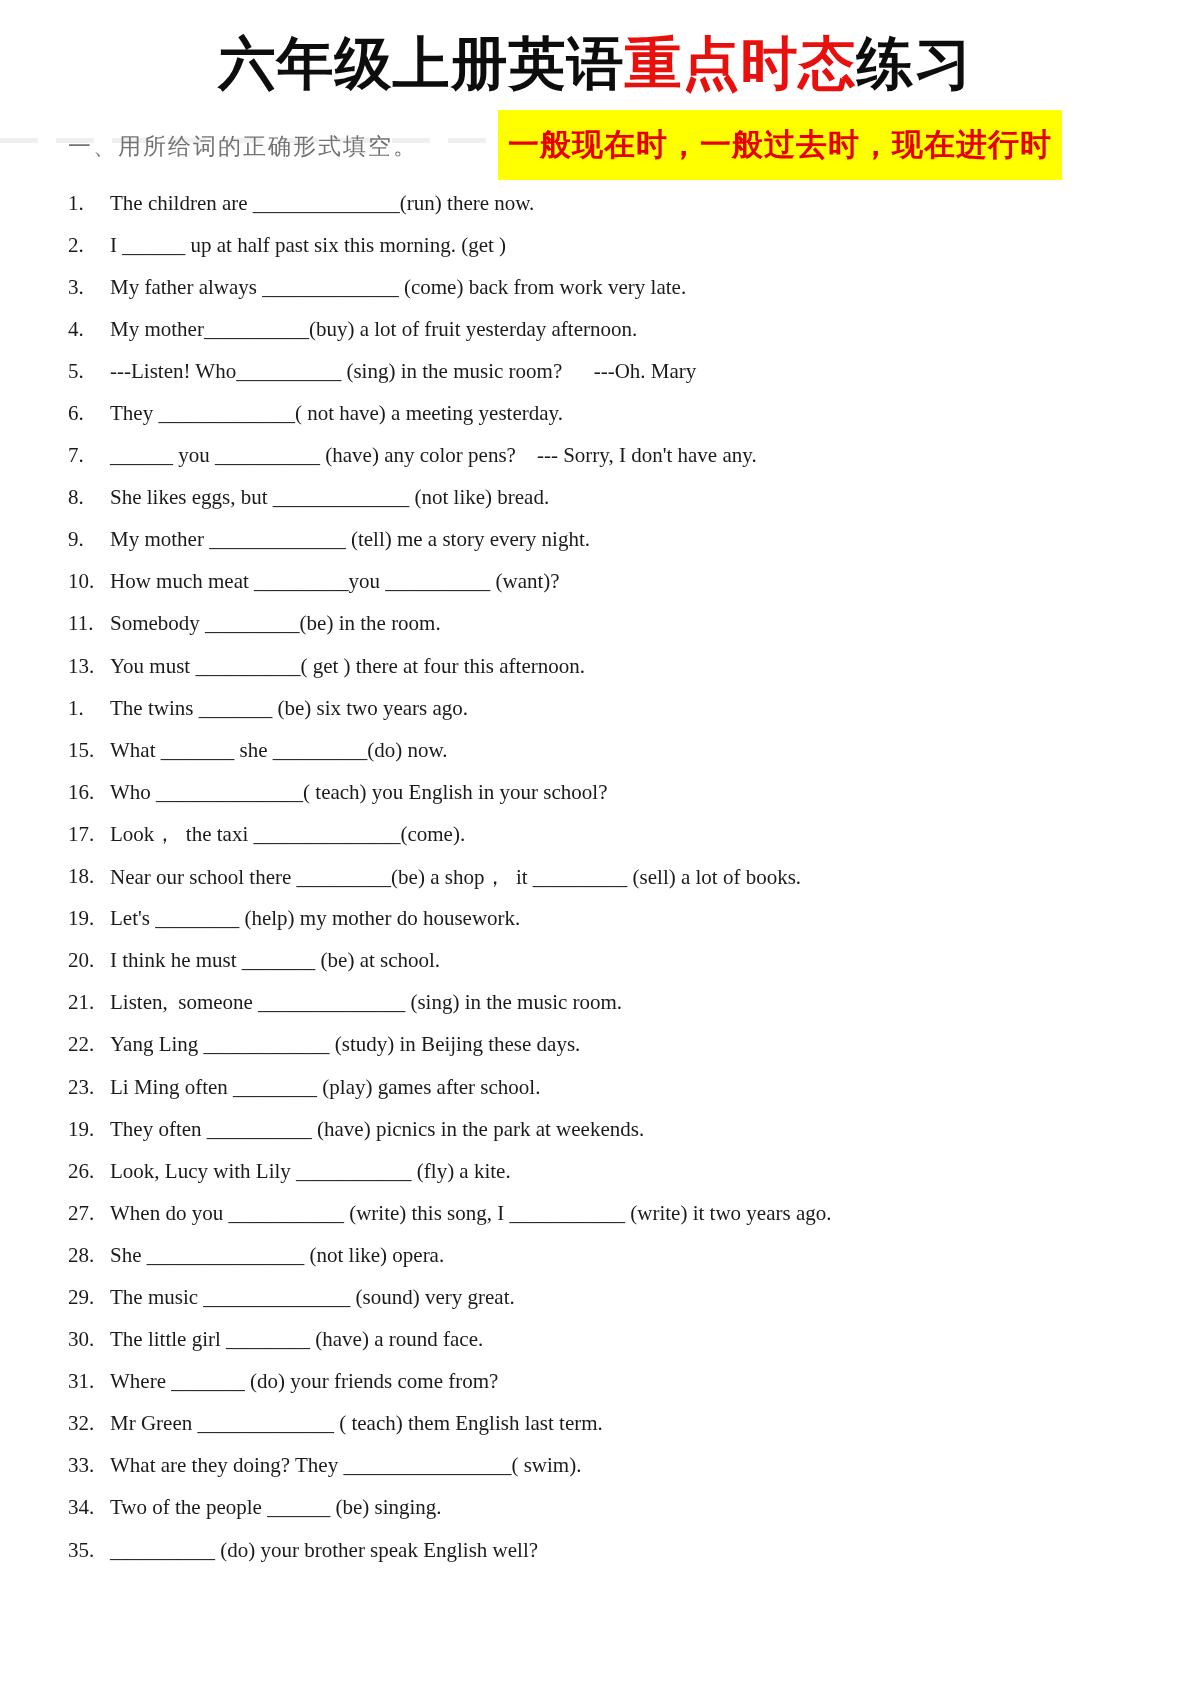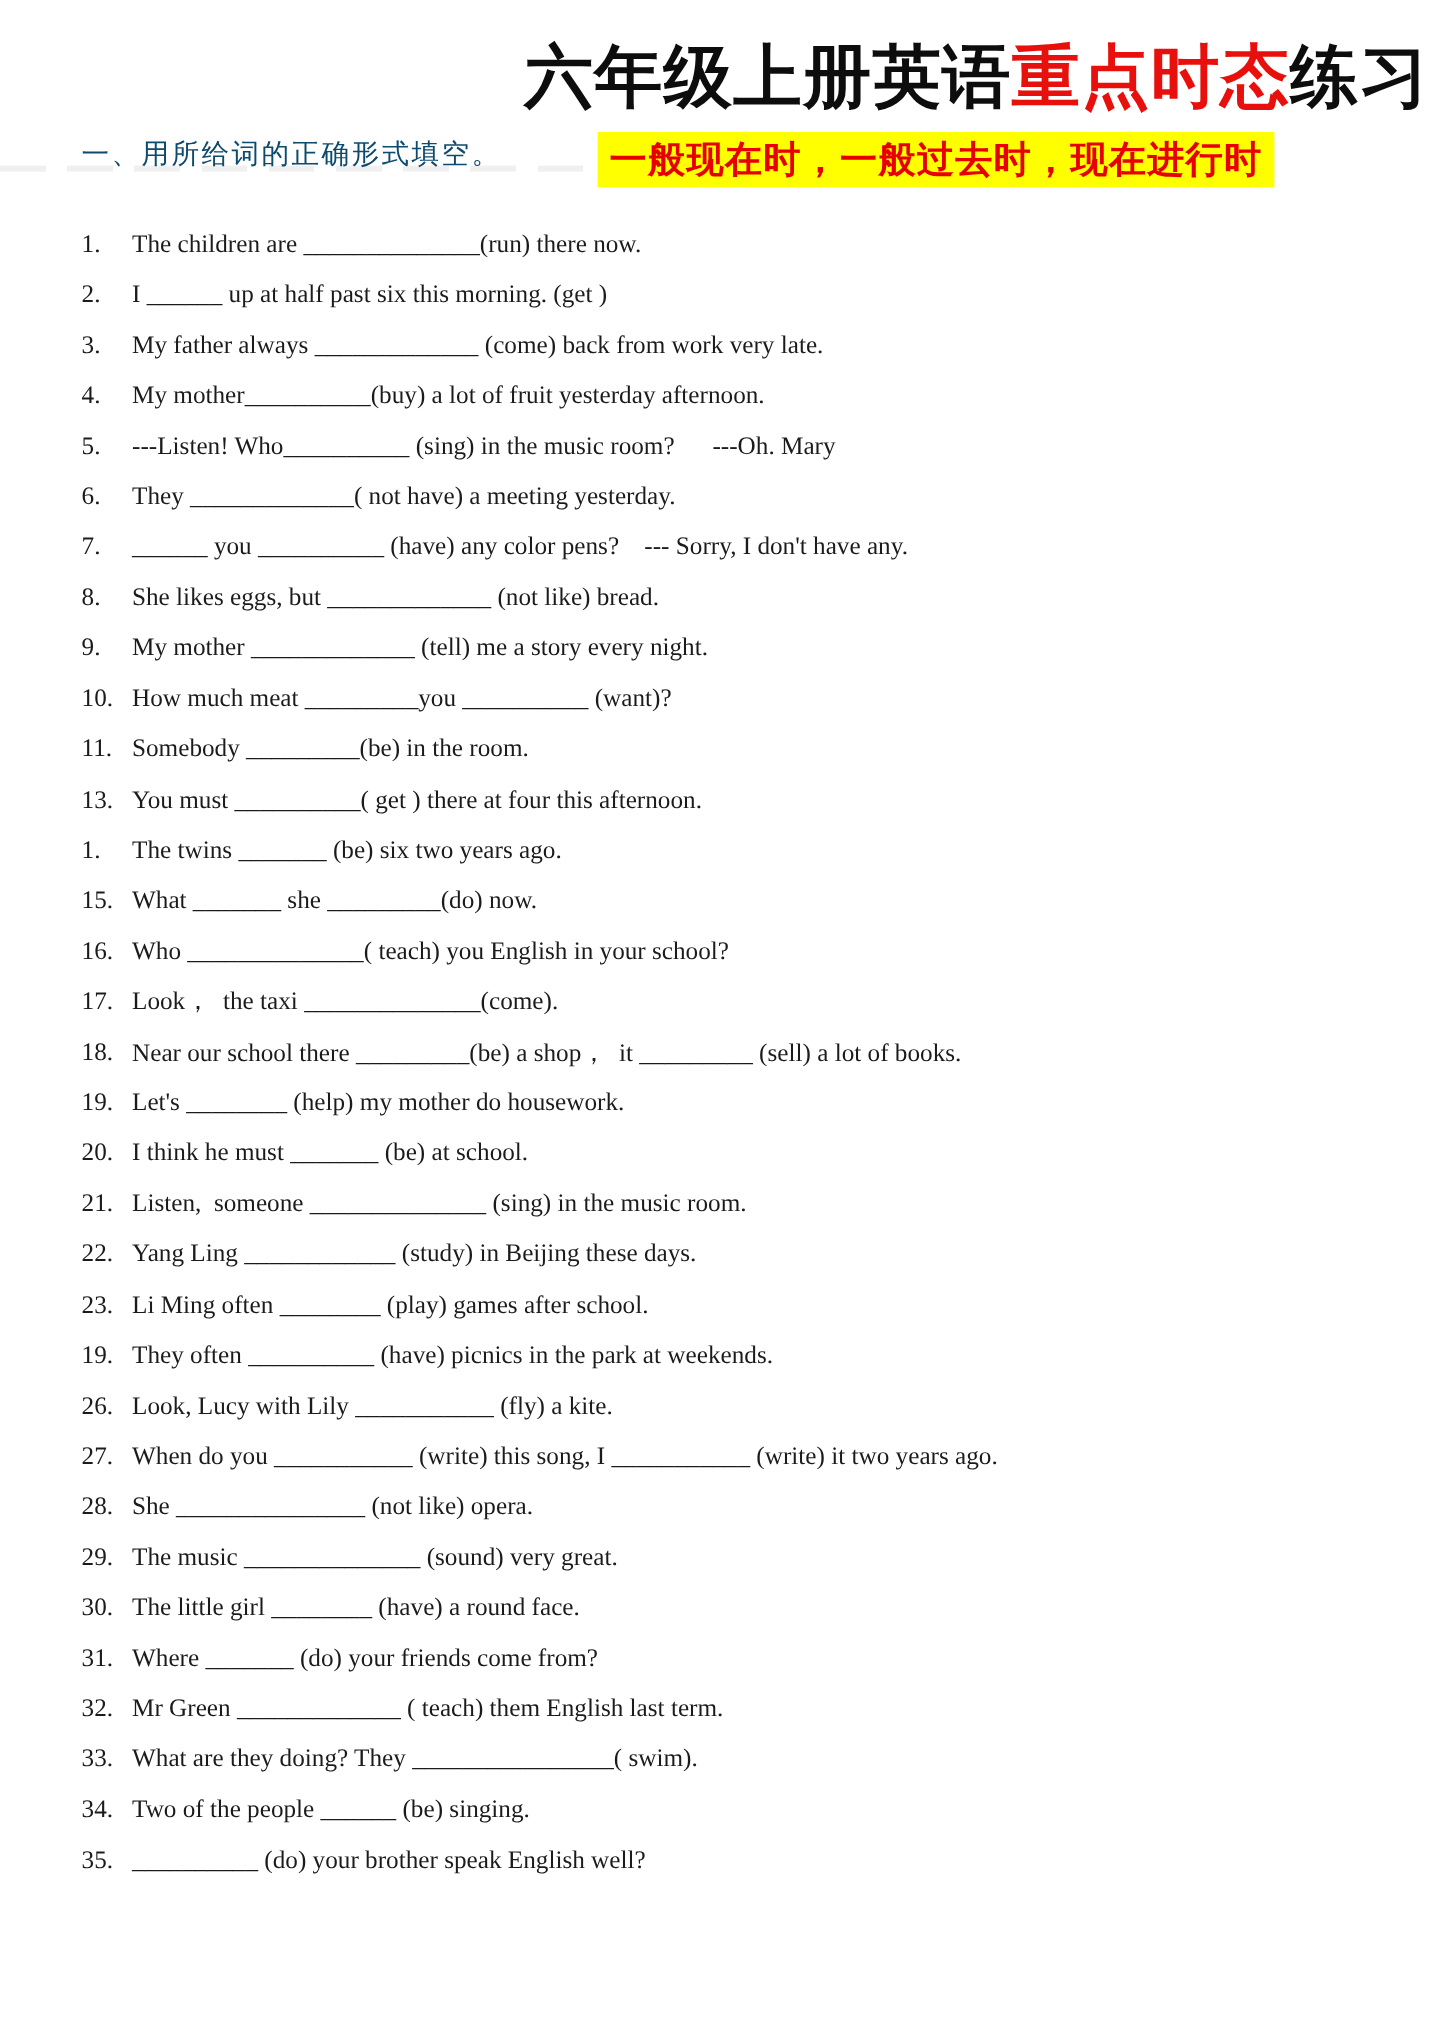--- a/index.html
+++ b/index.html
@@ -7,55 +7,55 @@
     width: 1191px; height: 1684px;
     background: #ffffff;
     position: relative;
     overflow: hidden;
     font-family: "Liberation Serif", "DejaVu Serif", serif;
     color: #1b1b1b;
   }
   .page-title {
     position: absolute;
     top: 26px; left: 0; width: 1191px;
-    text-align: right;
+    text-align: center;
     font-family: "Liberation Sans", "DejaVu Sans", sans-serif;
     font-weight: bold;
     font-size: 57px;
     letter-spacing: 1px;
     color: #0d0d0d;
     white-space: nowrap;
   }
   .page-title .red { color: #e8100c; }
   .highlight-banner {
     position: absolute;
     top: 110px; right: 129px;
     background: #ffff00;
     color: #e60000;
     font-family: "Liberation Sans", "DejaVu Sans", sans-serif;
     font-weight: bold;
     font-size: 31px;
     line-height: 46px;
-    padding: 0 10px;
+    padding: 12px 10px;
     letter-spacing: 1px;
     white-space: nowrap;
   }
   .scan-artifact {
     position: absolute;
     top: 138px; left: 0;
     width: 548px; height: 5px;
     background: repeating-linear-gradient(90deg, #ececec 0 38px, #ffffff 38px 56px);
     opacity: .8;
   }
   .section-heading {
     position: absolute;
-    top: 113px; left: 68px;
+    top: 131px; left: 68px;
     font-size: 23px;
     letter-spacing: 2px;
-    color: #0c4a6e;
+    color: #737373;
     white-space: nowrap;
   }
   .worksheet-list {
     position: absolute;
     top: 182px; left: 68px;
     width: 1115px;
     margin: 0; padding: 0;
     list-style: none;
   }
   .worksheet-list li {

